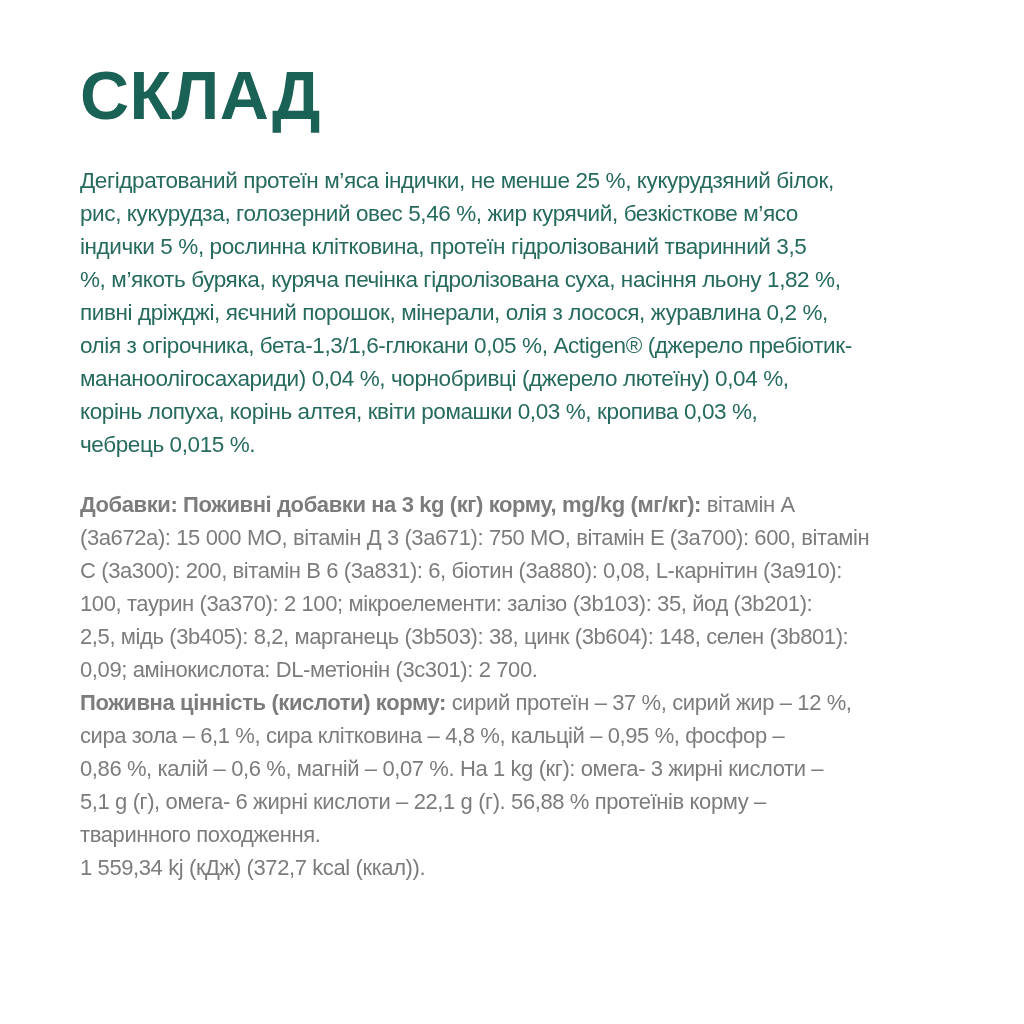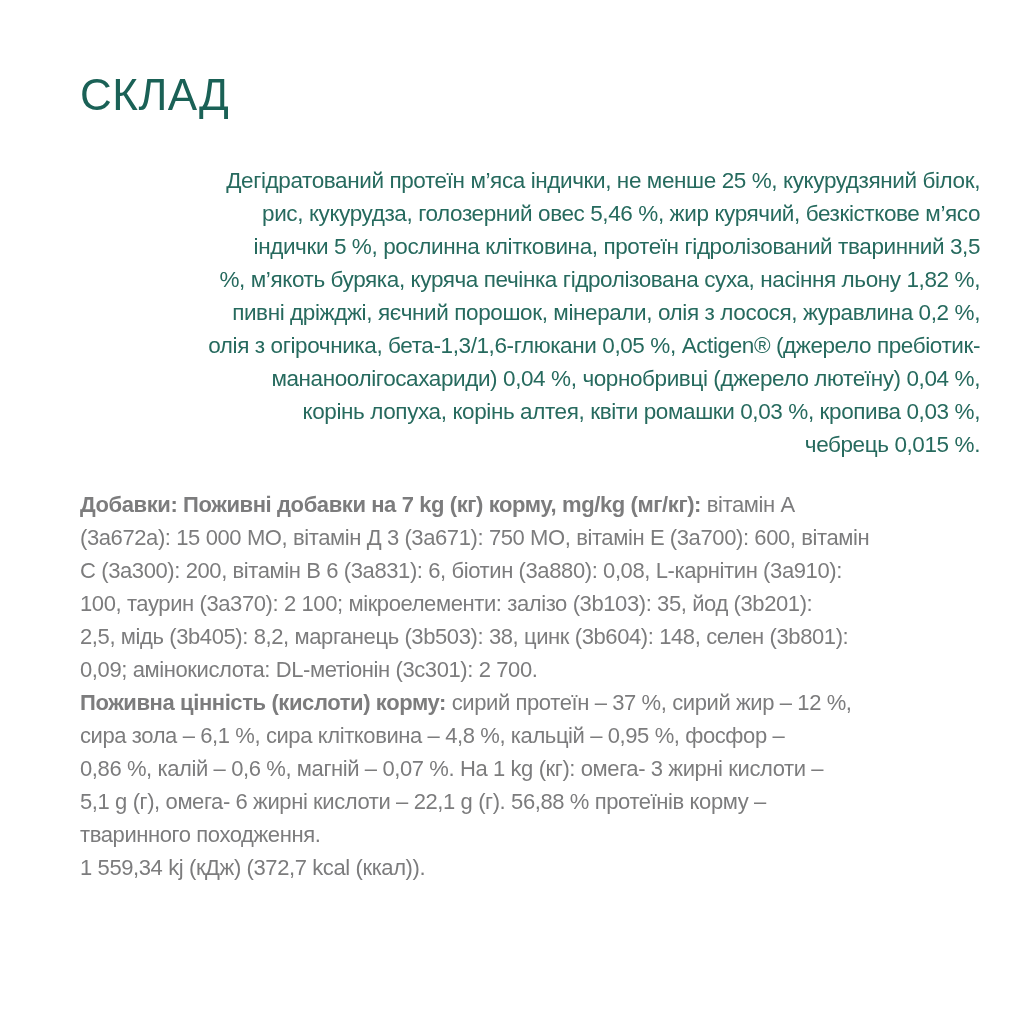--- a/index.html
+++ b/index.html
@@ -15,35 +15,34 @@
   }
   .page {
     box-sizing: border-box;
     width: 1024px;
     height: 1024px;
     padding: 60px 78px 0 80px;
     background: var(--background, #ffffff);
   }
   h1.title {
     margin: 0 0 34px 0;
-    font-size: 44px;
+    font-size: 68px;
     line-height: 70px;
-    font-weight: normal;
+    font-weight: bold;
     letter-spacing: 0.5px;
     color: var(--title, #1a6156);
   }
   .comp {
     margin: 0 0 27px 0;
     white-space: pre-line;
     font-size: 22.5px;
     line-height: 33px;
     letter-spacing: -0.4px;
     color: var(--composition_text, #266a5e);
     width: 900px;
-    text-align: right;
   }
   .body-block p {
     margin: 0;
     white-space: pre-line;
     font-size: 22px;
     line-height: 33px;
     letter-spacing: -0.4px;
     color: var(--body_text, #7c7c7d);
     width: 910px;
   }
@@ -62,21 +61,21 @@
 рис, кукурудза, голозерний овес 5,46 %, жир курячий, безкісткове м’ясо
 індички 5 %, рослинна клітковина, протеїн гідролізований тваринний 3,5
 %, м’якоть буряка, куряча печінка гідролізована суха, насіння льону 1,82 %,
 пивні дріжджі, яєчний порошок, мінерали, олія з лосося, журавлина 0,2 %,
 олія з огірочника, бета-1,3/1,6-глюкани 0,05 %, Actigen® (джерело пребіотик-
 мананоолігосахариди) 0,04 %, чорнобривці (джерело лютеїну) 0,04 %,
 корінь лопуха, корінь алтея, квіти ромашки 0,03 %, кропива 0,03 %,
 чебрець 0,015 %.</p>
 
   <div class="body-block">
-      <p><strong>Добавки: Поживні добавки на 7 kg (кг) корму, mg/kg (мг/кг): </strong><span>вітамін А
+      <p><strong>Добавки: Поживні добавки на 3 kg (кг) корму, mg/kg (мг/кг): </strong><span>вітамін А
 (3a672a): 15 000 МО, вітамін Д 3 (3a671): 750 МО, вітамін Е (3a700): 600, вітамін
 С (3a300): 200, вітамін В 6 (3a831): 6, біотин (3a880): 0,08, L-карнітин (3a910):
 100, таурин (3a370): 2 100; мікроелементи: залізо (3b103): 35, йод (3b201):
 2,5, мідь (3b405): 8,2, марганець (3b503): 38, цинк (3b604): 148, селен (3b801):
 0,09; амінокислота: DL-метіонін (3c301): 2 700.</span></p>
       <p><strong>Поживна цінність (кислоти) корму: </strong><span>сирий протеїн – 37 %, сирий жир – 12 %,
 сира зола – 6,1 %, сира клітковина – 4,8 %, кальцій – 0,95 %, фосфор –
 0,86 %, калій – 0,6 %, магній – 0,07 %. На 1 kg (кг): омега- 3 жирні кислоти –
 5,1 g (г), омега- 6 жирні кислоти – 22,1 g (г). 56,88 % протеїнів корму –
 тваринного походження.</span></p>

